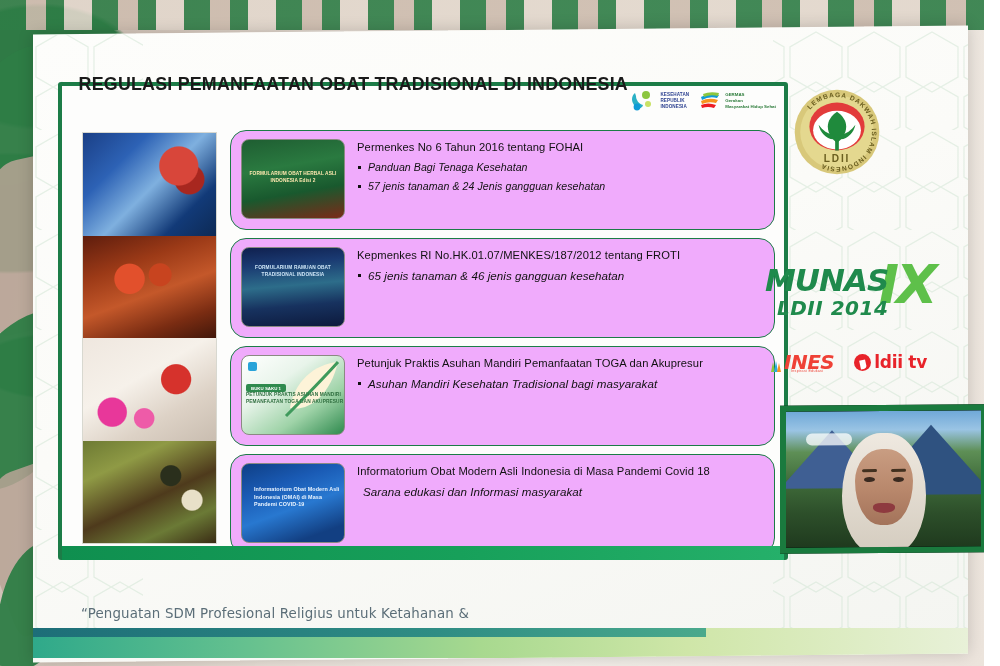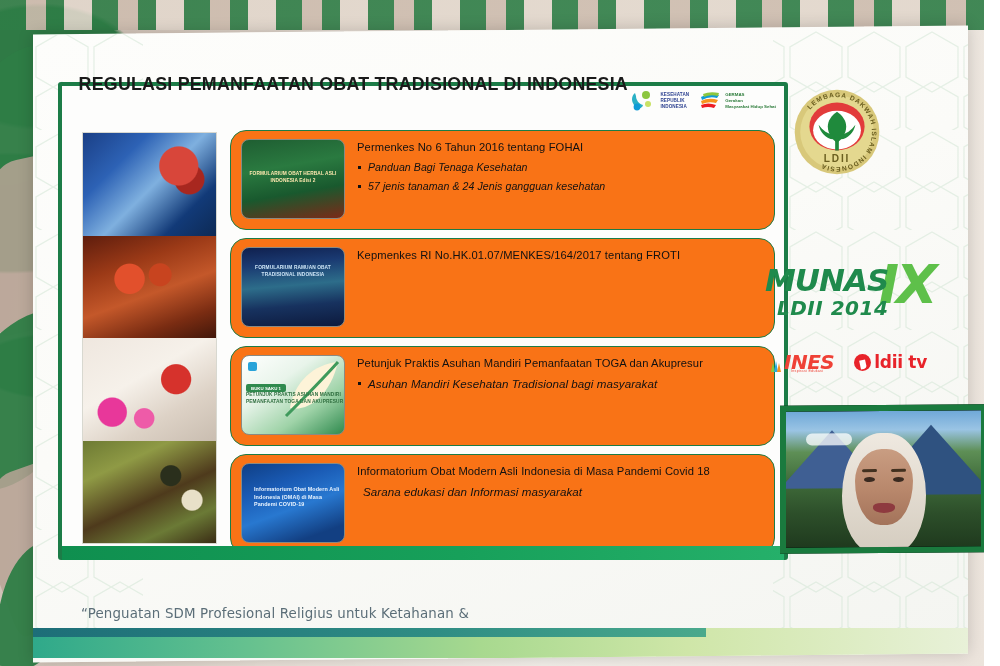--- a/index.html
+++ b/index.html
@@ -119,21 +119,21 @@
 
   
   .boxes {
     position: absolute; left: 168px; top: 44px;
     width: 545px;
   }
   .cbox {
     position: relative;
     height: 100px;
     margin-bottom: 8px;
-    background: #f97316;
+    background: #f0abfc;
     border: 1.6px solid #1c7c47;
     border-radius: 16px;
     display: flex; align-items: flex-start;
     padding: 8px 10px;
     overflow: hidden;
   }
   .cbox:last-child { margin-bottom: 0; }
   .thumb {
     flex: 0 0 auto;
     width: 104px; height: 80px;
@@ -417,22 +417,23 @@
                 <li>57 jenis tanaman &amp; 24 Jenis gangguan kesehatan</li>
               </ul>
             </div>
           </div>
 
           <div class="cbox">
             <div class="thumb t2">
               <div class="thumb-cap">FORMULARIUM RAMUAN OBAT TRADISIONAL INDONESIA</div>
             </div>
             <div class="cbody">
-              <div class="chead">Kepmenkes RI No.HK.01.07/MENKES/164/2017 tentang FROTI</div>
+              <div class="chead">Kepmenkes RI No.HK.01.07/MENKES/187/2012 tentang FROTI</div>
               <ul class="clist big">
+                <li>65 jenis tanaman &amp;  46 jenis gangguan kesehatan</li>
               </ul>
             </div>
           </div>
 
           <div class="cbox">
             <div class="thumb t3">
               <svg width="104" height="80" viewBox="0 0 104 80" style="position:absolute;inset:0">
                 <path d="M96 6 C72 8 52 26 48 52 C66 56 88 40 96 6 Z" fill="#fdf3d8"></path>
                 <path d="M96 6 C78 26 62 42 44 60" stroke="#3f9a5c" stroke-width="3" fill="none"></path>
                 <rect x="6" y="6" width="9" height="9" rx="2" fill="#29a3d9"></rect>

